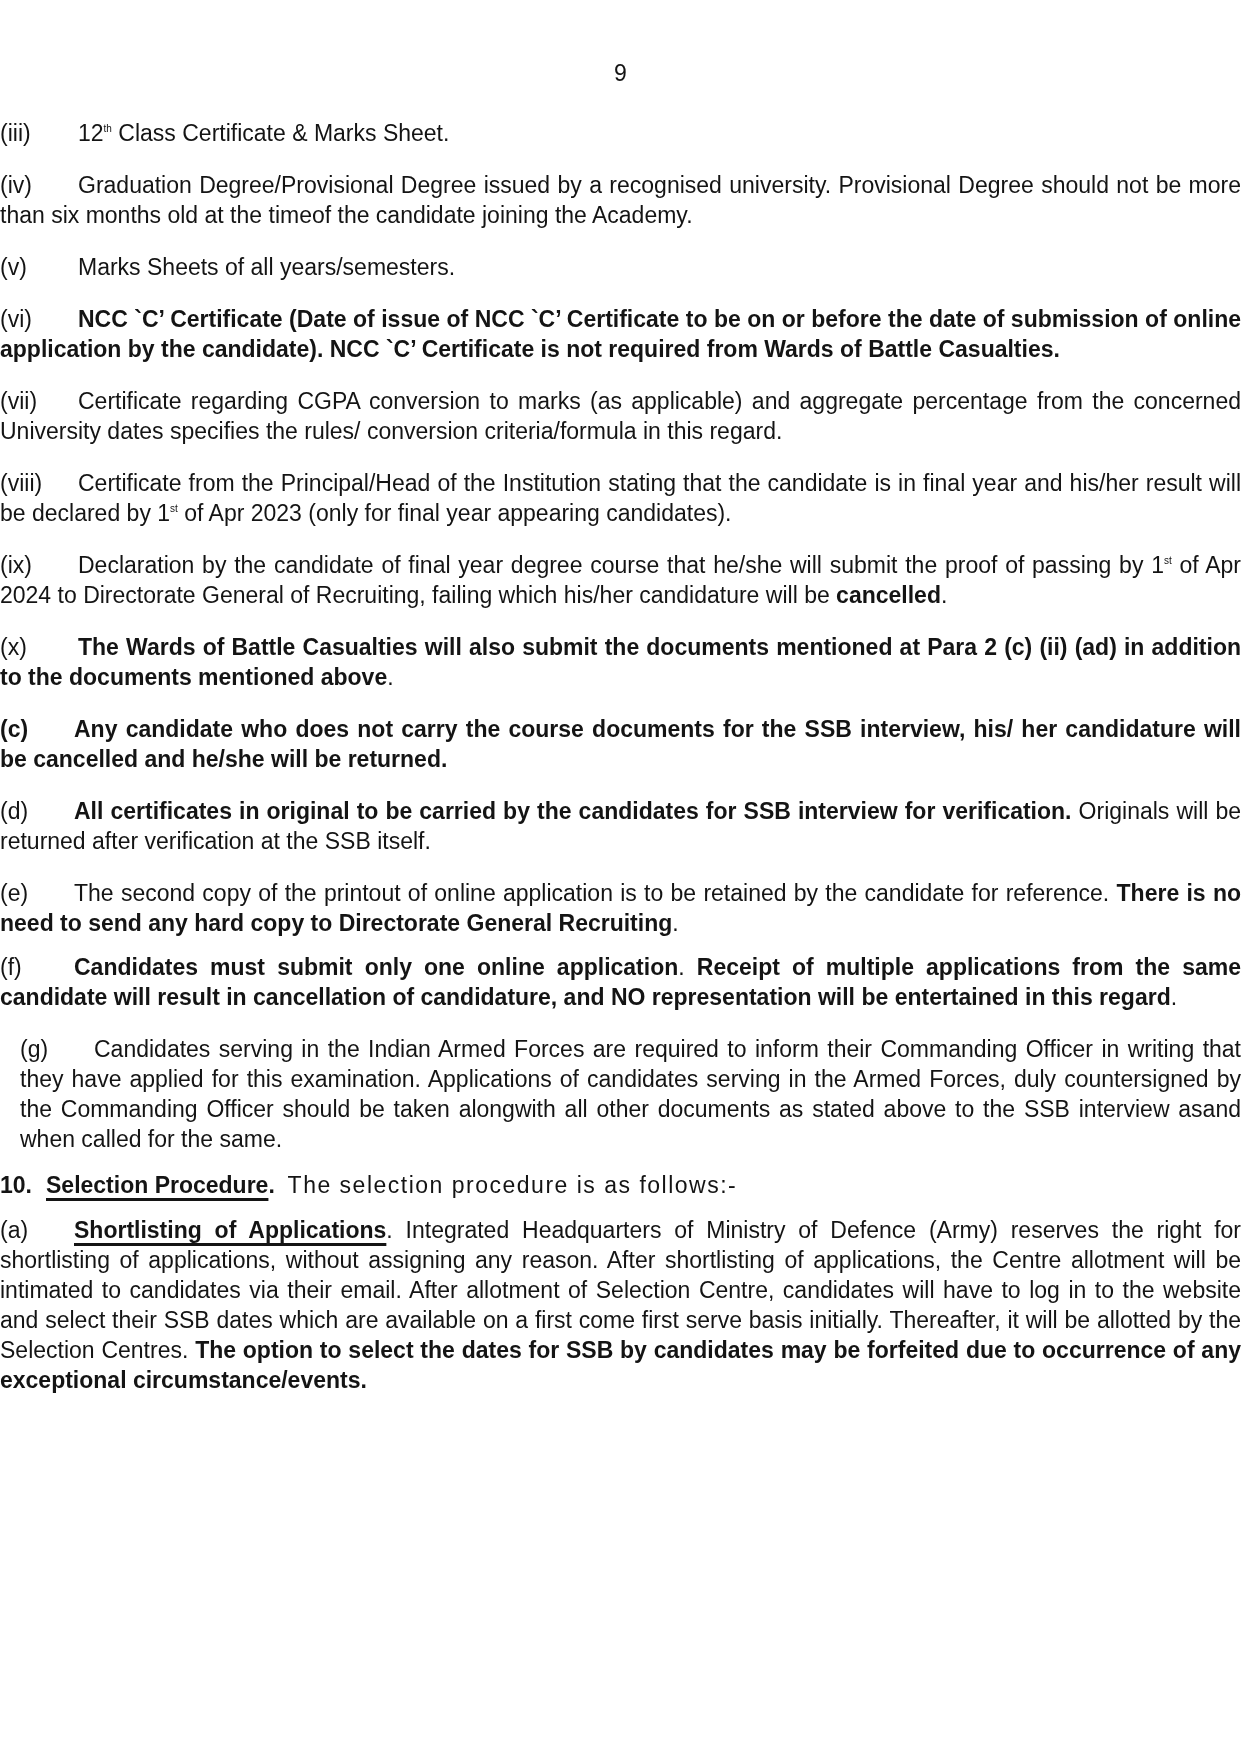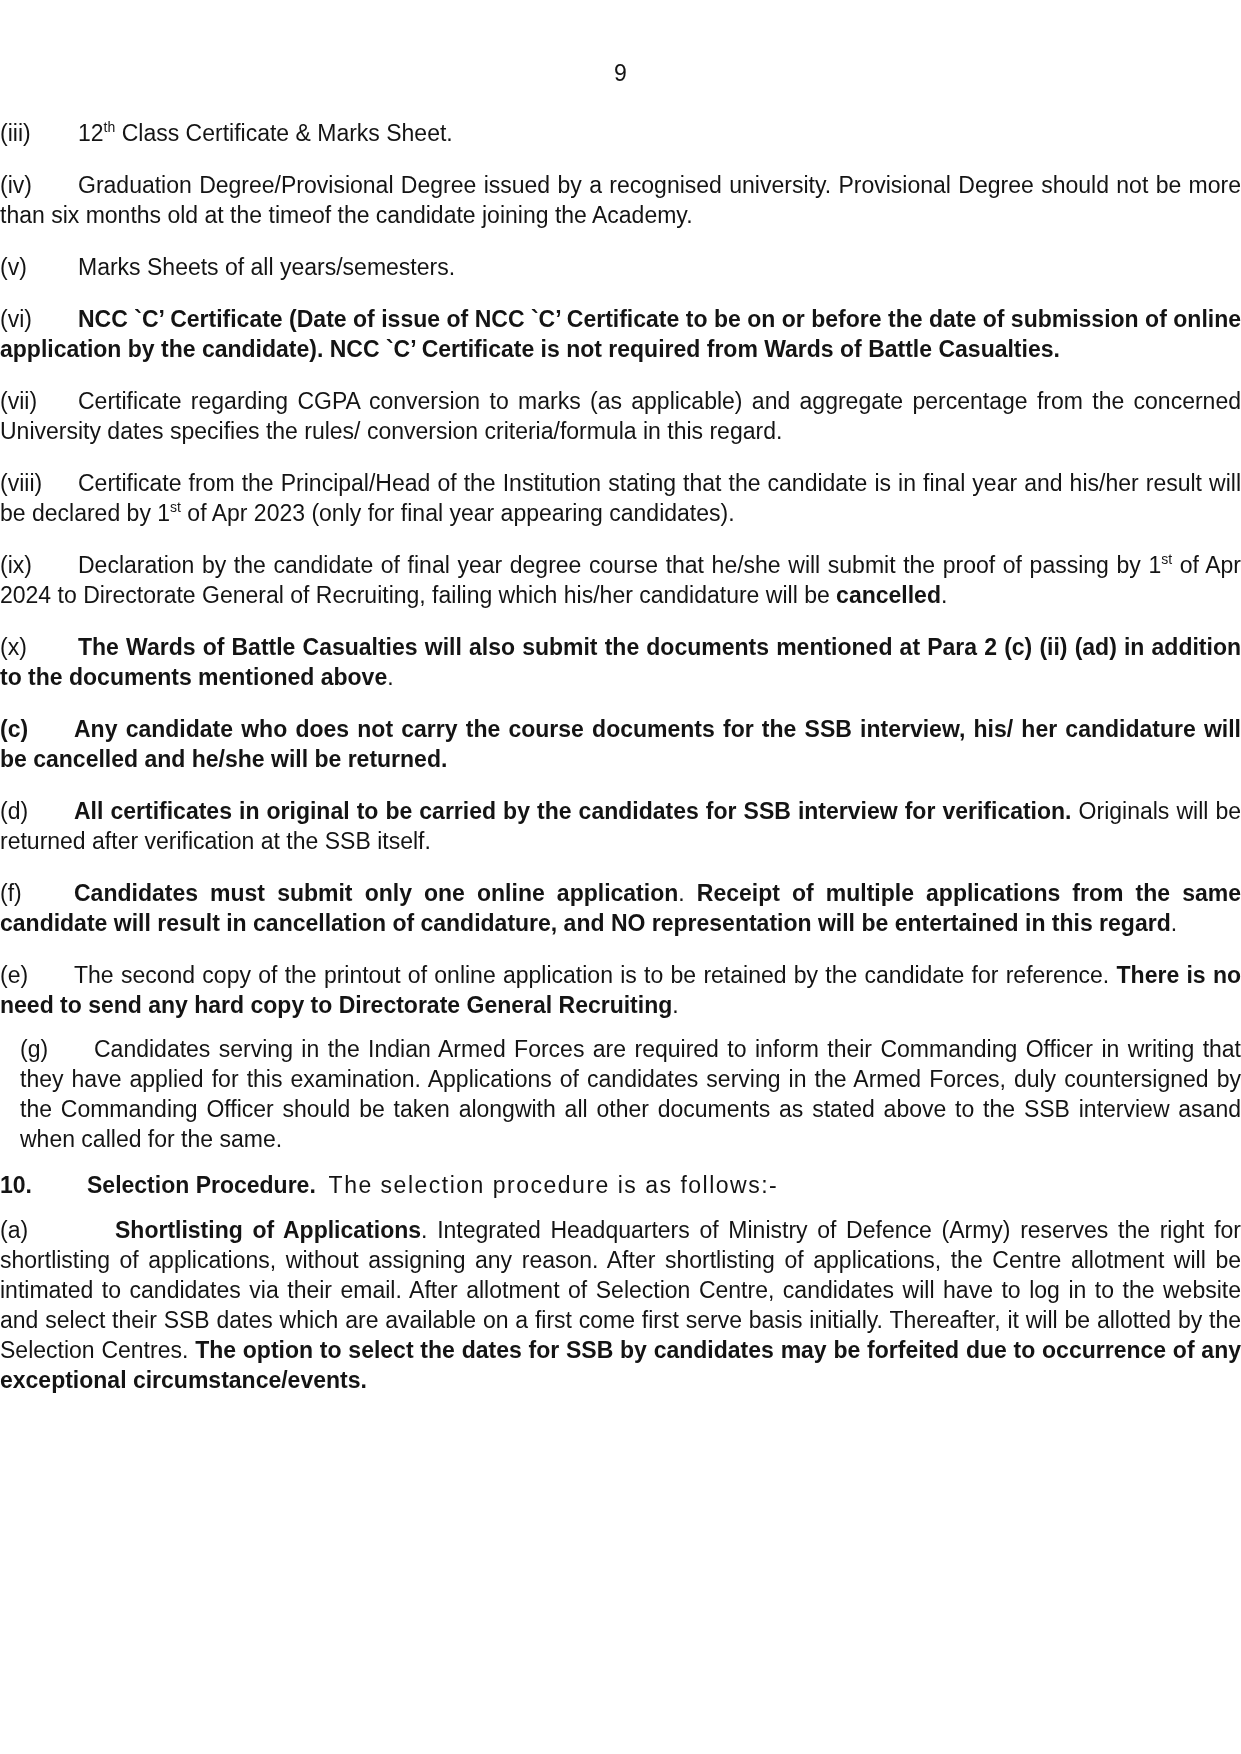--- a/index.html
+++ b/index.html
@@ -27,27 +27,27 @@
   
   .sub{margin-left:225px;margin-right:78px;}   
   .main{margin-left:152px;margin-right:78px;}  
   .ten{margin-left:106px;margin-right:78px;}   
   .lbl{display:inline-block;}
   .lbl-sub{width:78px;}
   .lbl-main{width:74px;}
   .lbl-ten{width:46px;}
   .b{font-weight:bold;}
   .u{
+    text-decoration:underline;
     text-decoration-thickness:3px;
     text-underline-offset:5px;
-    margin-left:41px;
   }
   .sp{letter-spacing:1.5px;}
   sup.sup{
-    font-size:14px;
+    font-size:10px;
     line-height:0;
     vertical-align:super;
   }
   #p-e{margin-bottom:14px;}
   #p-g{margin-bottom:16px;padding-left:20px;}
   #p-s10{margin-bottom:15px;}
   #p-a{margin-bottom:0;}
 </style>
 </head>
 <body>
@@ -69,23 +69,23 @@
   <p class="para sub" id="p-viii"><span class="lbl lbl-sub">(viii)</span><span>Certificate from the Principal/Head of the Institution stating that the candidate is in final year and his/her result will be declared by 1</span><sup class="sup">st</sup><span> of Apr 2023 (only for final year appearing candidates).</span></p>
 
   <p class="para sub" id="p-ix"><span class="lbl lbl-sub">(ix)</span><span>Declaration by the candidate of final year degree course that he/she will submit the proof of passing by 1</span><sup class="sup">st</sup><span> of Apr 2024 to Directorate General of Recruiting, failing which his/her candidature will be </span><span class="b">cancelled</span><span>.</span></p>
 
   <p class="para sub" id="p-x"><span class="lbl lbl-sub">(x)</span><span class="b">The Wards of Battle Casualties will also submit the documents mentioned at Para 2 (c) (ii) (ad) in addition to the documents mentioned above</span><span>.</span></p>
 
   <p class="para main" id="p-c"><span class="lbl lbl-main b">(c)</span><span class="b">Any candidate who does not carry the course documents for the SSB interview, his/ her candidature will be cancelled and he/she will be returned.</span></p>
 
   <p class="para main" id="p-d"><span class="lbl lbl-main">(d)</span><span class="b">All certificates in original to be carried by the candidates for SSB interview for verification.</span><span> Originals will be returned after verification at the SSB itself.</span></p>
 
+  <p class="para main" id="p-e"><span class="lbl lbl-main">(e)</span><span>The second copy of the printout of online application is to be retained by the candidate for reference. </span><span class="b">There is no need to send any hard copy to Directorate General Recruiting</span><span>.</span></p>
+
   <p class="para main" id="p-f"><span class="lbl lbl-main">(f)</span><span class="b">Candidates must submit only one online application</span><span>. </span><span class="b">Receipt of multiple applications from the same candidate will result in cancellation of candidature, and NO representation will be entertained in this regard</span><span>.</span></p>
-
-  <p class="para main" id="p-e"><span class="lbl lbl-main">(e)</span><span>The second copy of the printout of online application is to be retained by the candidate for reference. </span><span class="b">There is no need to send any hard copy to Directorate General Recruiting</span><span>.</span></p>
 
   <p class="para main" id="p-g"><span class="lbl lbl-main">(g)</span><span>Candidates serving in the Indian Armed Forces are required to inform their Commanding Officer in writing that they have applied for this examination. Applications of candidates serving in the Armed Forces, duly countersigned by the Commanding Officer should be taken alongwith all other documents as stated above to the SSB interview asand when called for the same.</span></p>
 
   <p class="para ten" id="p-s10"><span class="lbl lbl-ten b">10.</span><span class="b u">Selection Procedure</span><span class="b">.</span><span>&nbsp; </span><span class="sp">The selection procedure is as follows:-</span></p>
 
   <p class="para main" id="p-a"><span class="lbl lbl-main">(a)</span><span class="b u">Shortlisting of Applications</span><span>. </span><span>Integrated Headquarters of Ministry of Defence (Army) reserves the right for shortlisting of applications, without assigning any reason. After shortlisting of applications, the Centre allotment will be intimated to candidates via their email. After allotment of Selection Centre, candidates will have to log in to the website and select their SSB dates which are available on a first come first serve basis initially. Thereafter, it will be allotted by the Selection Centres. </span><span class="b">The option to select the dates for SSB by candidates may be forfeited due to occurrence of any exceptional circumstance/events.</span></p>
 
 </div>
 
 </body></html>

